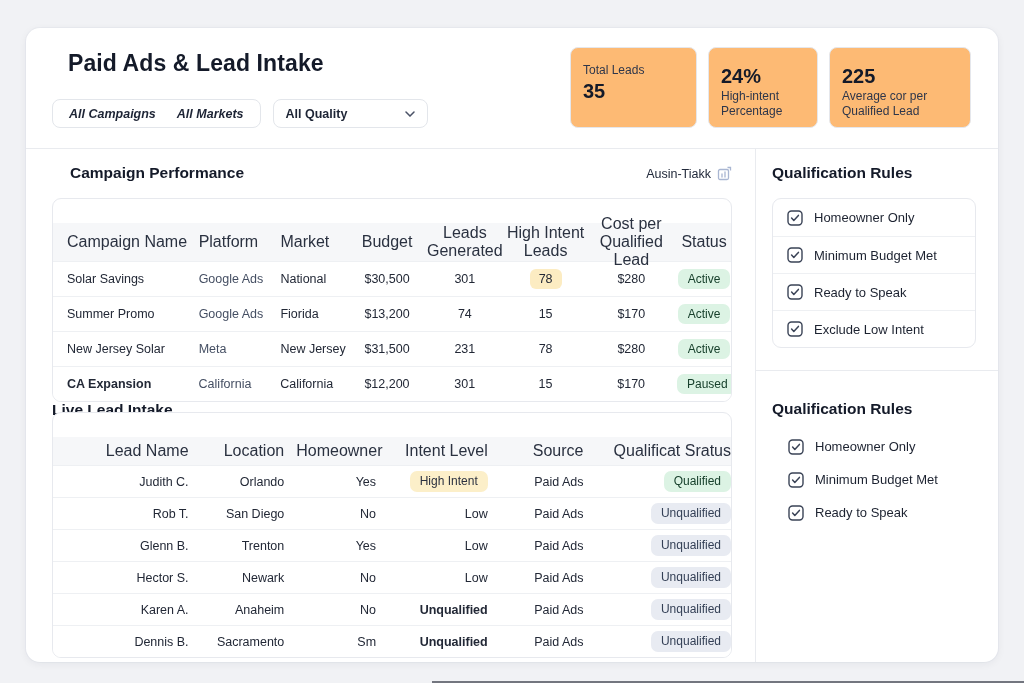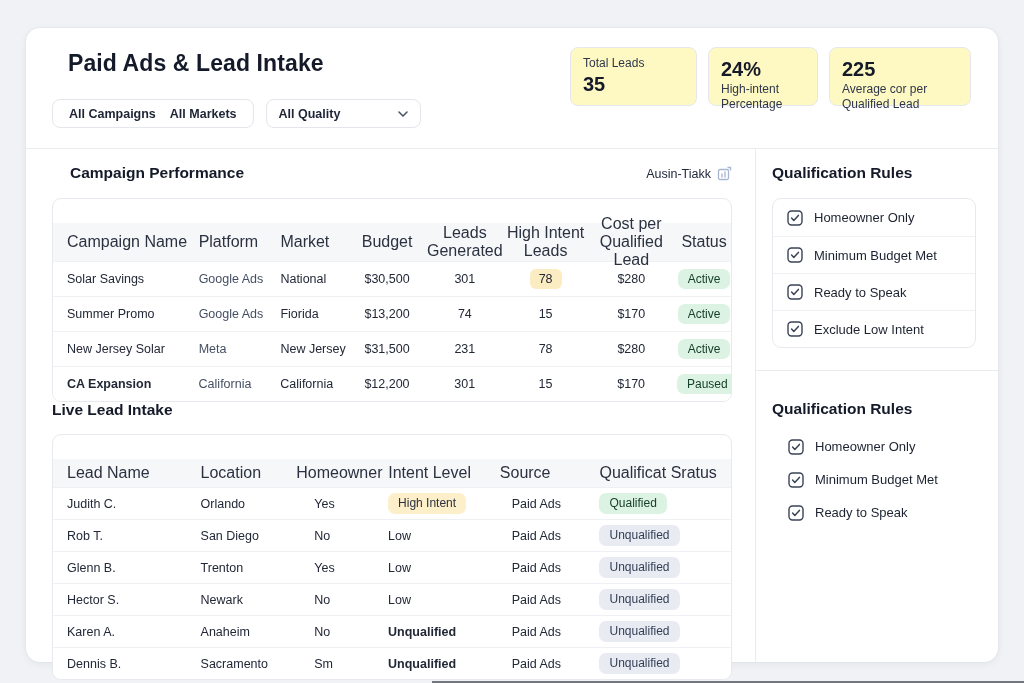--- a/index.html
+++ b/index.html
@@ -8,24 +8,24 @@
 
   .card { position:absolute; left:26px; top:28px; width:972px; height:634px; background:#fff;
           border-radius:14px; box-shadow:0 2px 8px rgba(25,30,50,.06), 0 0 0 1px rgba(230,232,238,.6); }
 
   
   .page-title { position:absolute; left:42px; top:22px; font-size:23px; font-weight:700; letter-spacing:.1px; color:#141a29; }
   .filters { position:absolute; left:26px; top:71px; display:flex; gap:12px; }
   .pill { height:29px; background:#fff; border:1px solid #e3e6eb; border-radius:8px; display:flex; align-items:center;
           font-size:12.5px; font-weight:700; color:#1d2435; padding:0 12px; gap:26px; cursor:pointer; }
   .pill .chev { width:10px; height:6px; }
-  .pill.wide { gap:14px; padding:0 16px; }
+  .pill.wide { gap:21px; padding:0 16px;font-style:italic; }
 
   .stats { position:absolute; left:544px; top:19px; display:flex; gap:11px; }
-  .stat { border:1px solid #e5e7ec; border-radius:8px; background:#fef9c3; padding:8px 12px; height:59px; }
+  .stat { border:1px solid #e5e7ec; border-radius:8px; background:#fdba74; padding:15px 12px; height:81px; }
   .stat .lab { font-size:12px; color:#2e364a; line-height:1.25; }
   .stat .val { font-size:20px; font-weight:700; color:#141a29; line-height:1.3; }
   .stat1 { width:127px; } .stat2 { width:110px; } .stat3 { width:142px; }
 
   .hdiv { position:absolute; left:0; top:120px; width:100%; height:1px; background:#e9ebef; }
   .vdiv { position:absolute; left:729px; top:120px; bottom:0; width:1px; background:#e9ebef; }
   .sdiv { position:absolute; left:729px; top:342px; width:243px; height:1px; background:#e9ebef; }
 
   .sec-title { position:absolute; font-size:15.5px; font-weight:700; color:#141a29; }
 
@@ -179,21 +179,21 @@
       <div class="cc c4">$12,200</div>
       <div class="cc c5">301</div>
       <div class="cc c6">15</div>
       <div class="cc c7">$170</div>
       <div class="cc c8"><span class="badge bg-green">Paused</span></div>
     </div>
   </div>
 
   <div class="sec-title" style="left:26px; top:373px;">Live Lead Intake</div>
 
-  <div class="tbl lt" style="top:406px;">
+  <div class="tbl lt" style="top:384px;text-align:right;">
     <div class="t-head">
       <div class="cc l1">Lead Name</div>
       <div class="cc l2">Location</div>
       <div class="cc l3" style="padding-left:12px;">Homeowner</div>
       <div class="cc l4">Intent Level</div>
       <div class="cc l5" style="padding-left:12px;">Source</div>
       <div class="cc l6">Qualificat Sratus</div>
     </div>
     <div class="t-row">
       <div class="cc l1">Judith C.</div>

